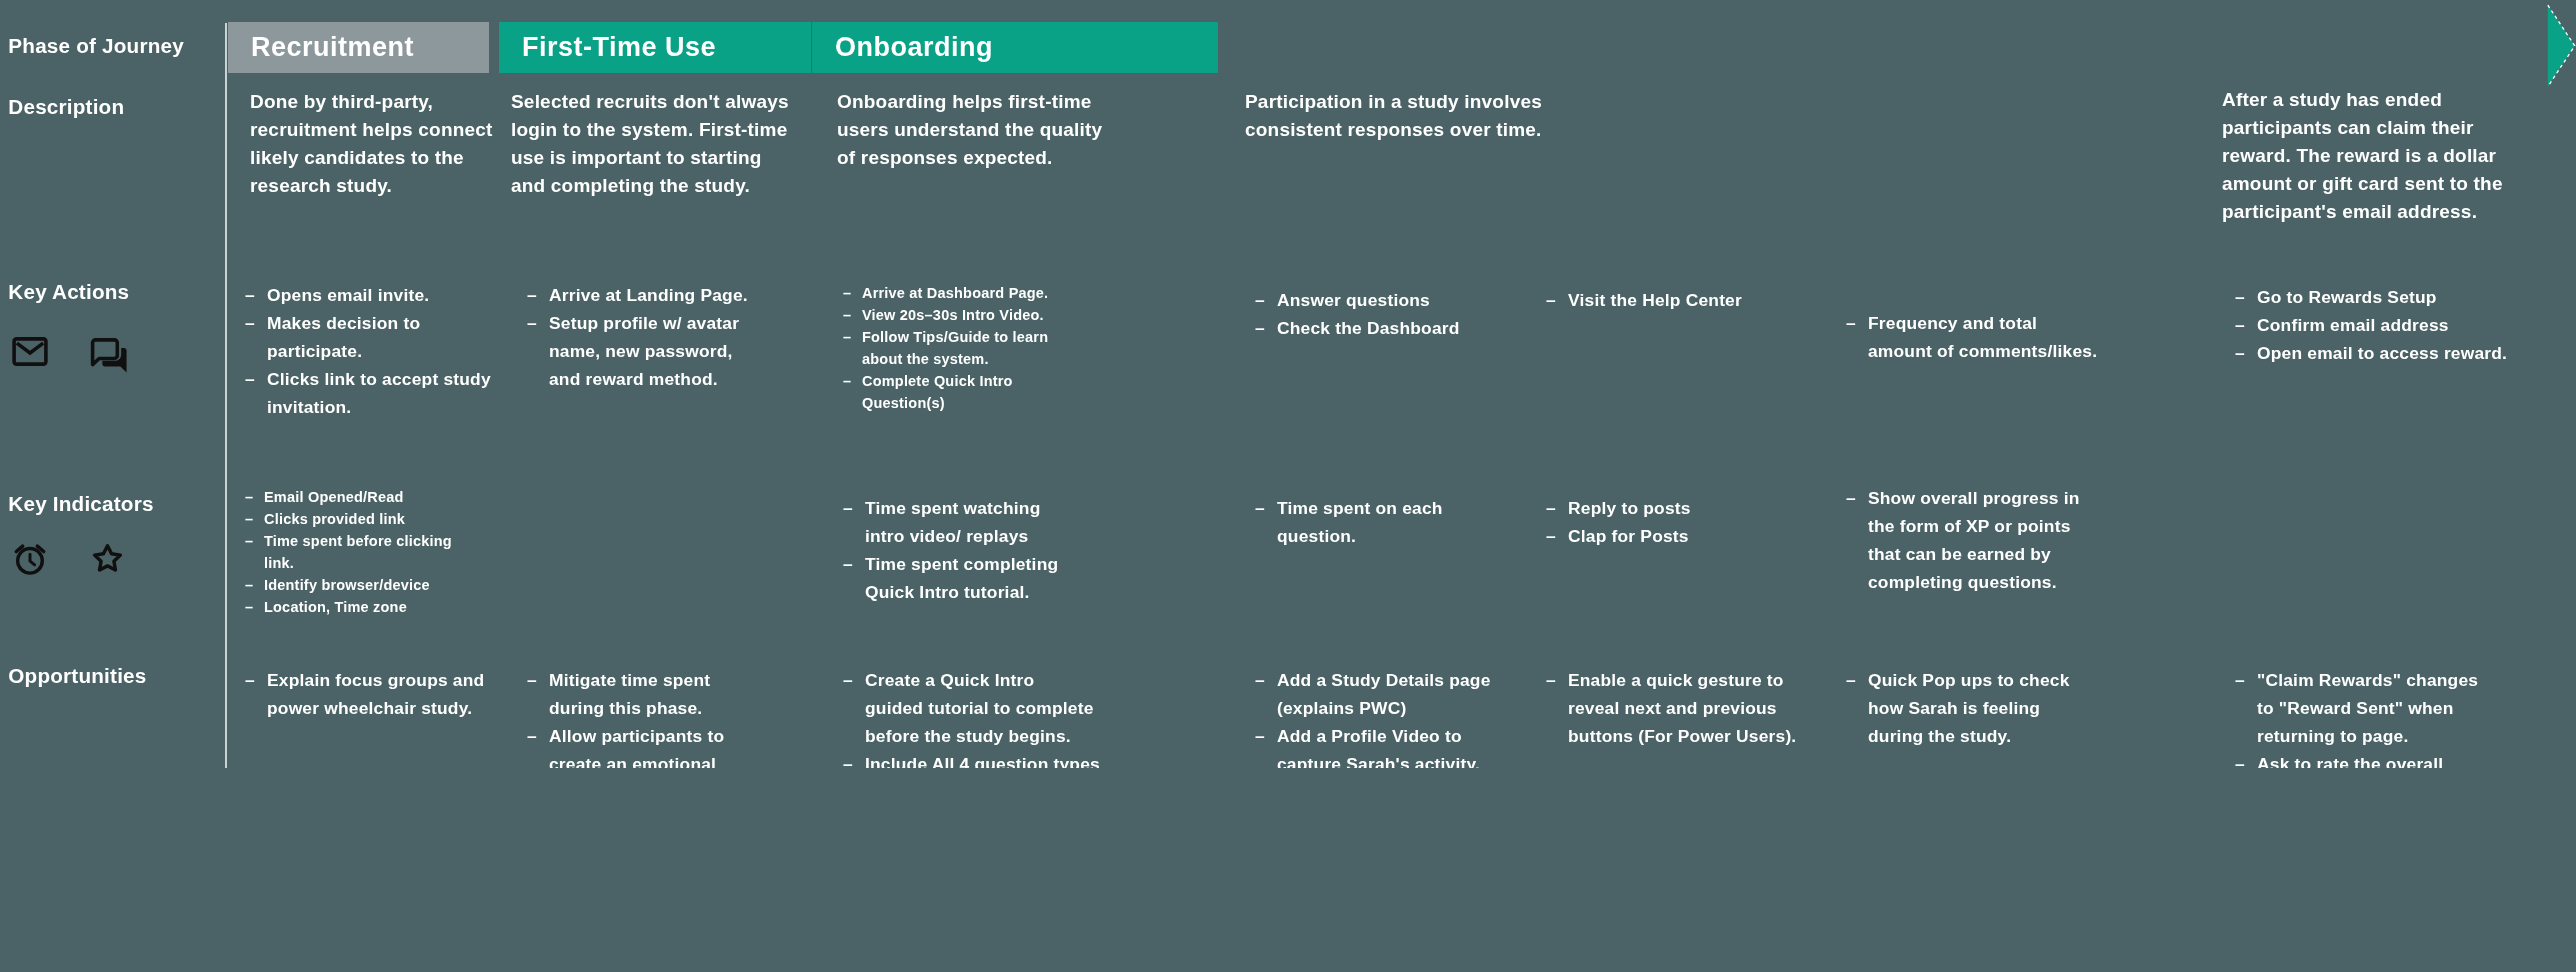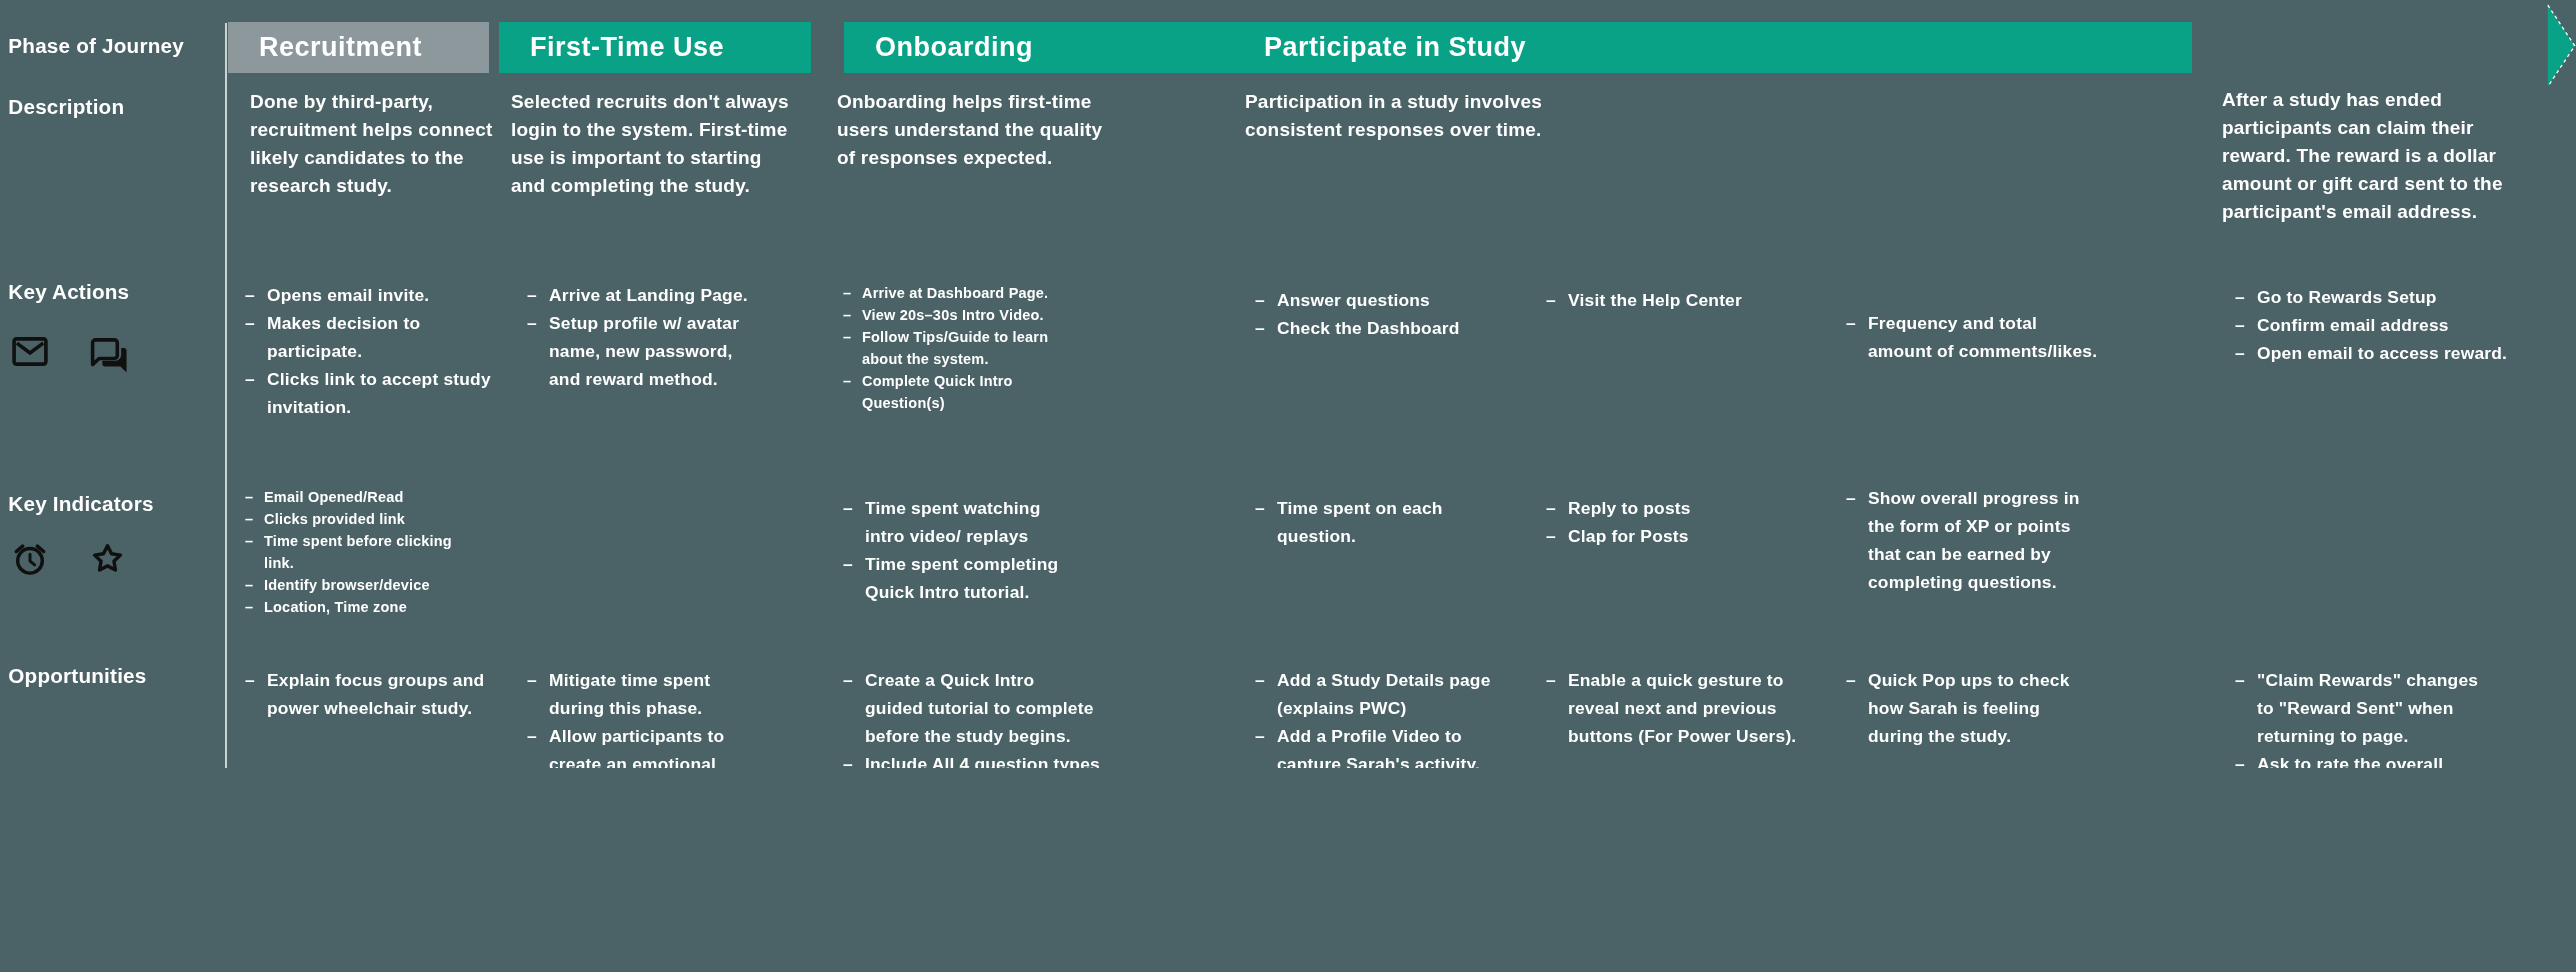--- a/index.html
+++ b/index.html
@@ -11,21 +11,21 @@
     position:relative; width:2576px; height:768px; overflow:hidden;
     background:var(--background);
     font-family:"Liberation Sans","DejaVu Sans",sans-serif;
     color:var(--text); font-weight:700; letter-spacing:0.2px;
   }
   .rowlab{position:absolute; left:8.3px; font-size:20.7px; line-height:25px; white-space:pre;}
   .divider{position:absolute; left:225px; top:23px; width:1.7px; height:946px; background:var(--divider);}
   .hdr{
     position:absolute; top:21.5px; height:51px; box-sizing:border-box;
     background:var(--teal); display:flex; align-items:center;
-    padding-left:31px; font-size:27px; letter-spacing:0.5px; white-space:pre;
+    padding-left:23px; font-size:27px; letter-spacing:0.5px; white-space:pre;
   }
   .hdr-gray{background:var(--gray);}
   .desc{position:absolute; font-size:19px; line-height:28px; white-space:pre;}
   .list{position:absolute;}
   .bi{display:flex; font-size:17.4px; line-height:28px;}
   .bi .dash{width:22px; flex:none;}
   .bi .bt{white-space:pre;}
   .small .bi{font-size:14.5px; line-height:22px;}
   .small .bi .dash{width:19px;}
   .icon{position:absolute;}
@@ -39,22 +39,21 @@
   <div class="rowlab" style="top:33px">Phase of Journey</div>
   <div class="rowlab" style="top:94px">Description</div>
   <div class="rowlab" style="top:279px">Key Actions</div>
   <div class="rowlab" style="top:491px">Key Indicators</div>
   <div class="rowlab" style="top:663px">Opportunities</div>
 
   <div class="divider"></div>
 
   <div class="hdr hdr-gray" style="left:228px;width:261px">Recruitment</div>
   <div class="hdr" style="left:499px;width:312px">First-Time Use</div>
-  <div class="hdr" style="left:844px;width:406px">Onboarding</div>
-  <div class="hdr" style="left:1233px;width:959px">Participate in Study</div>
+  <div class="hdr" style="left:812px;width:406px">Onboarding</div>
 
   <svg class="arrowhead" width="31" height="91" viewBox="0 0 38 110">
     <polygon points="1,3 34,53 1,103" fill="var(--teal)"></polygon>
     <path d="M1 3 L34 53 L1 103" fill="none" stroke="#ffffff" stroke-width="1.6" stroke-dasharray="4 4"></path>
   </svg>
 
   <div class="desc" style="left:250px;top:88px">Done by third-party,
 recruitment helps connect
 likely candidates to the
 research study.</div>

